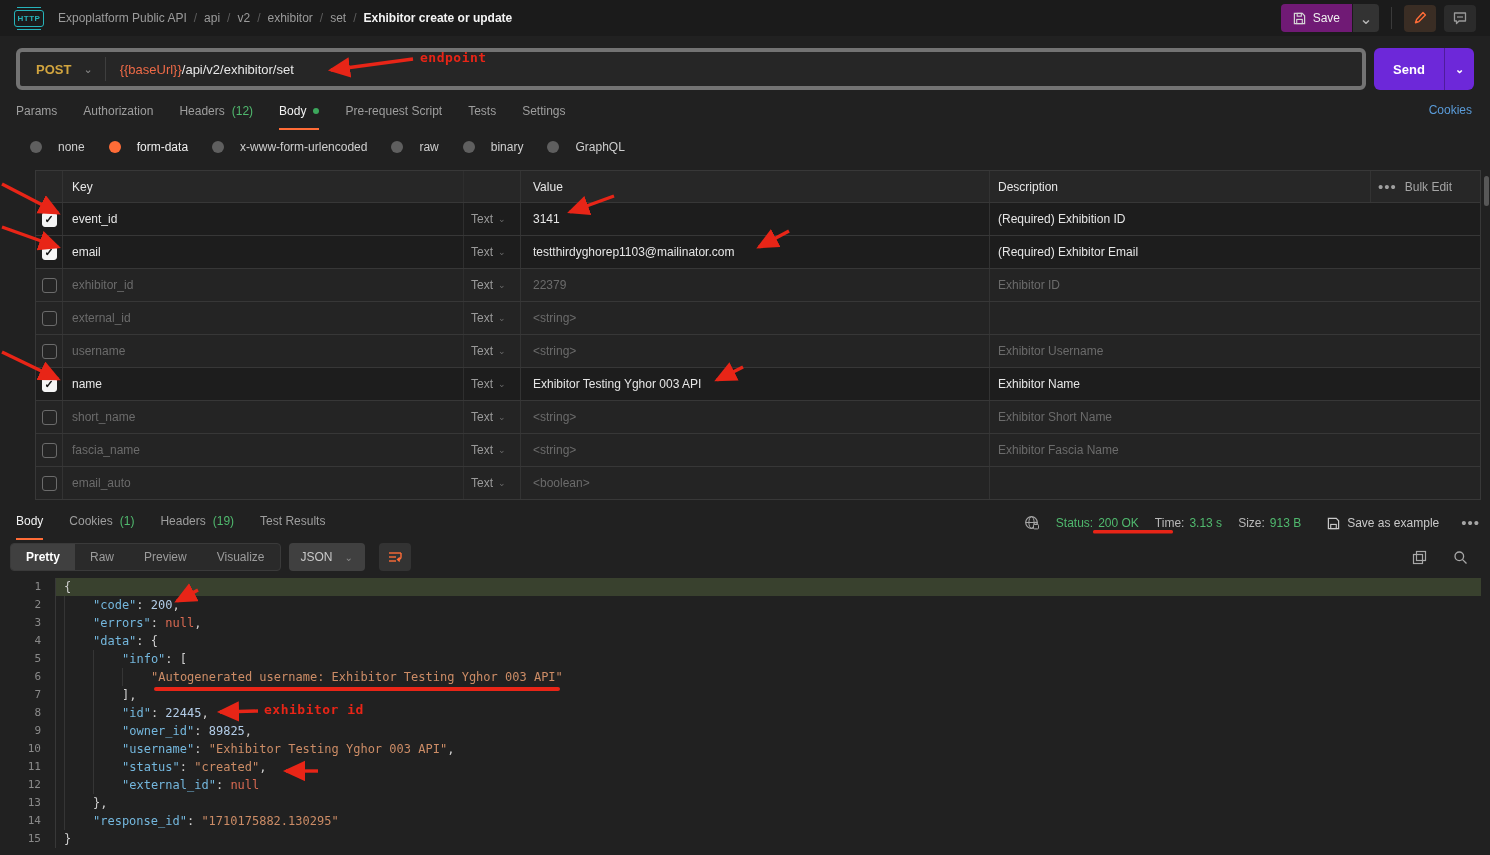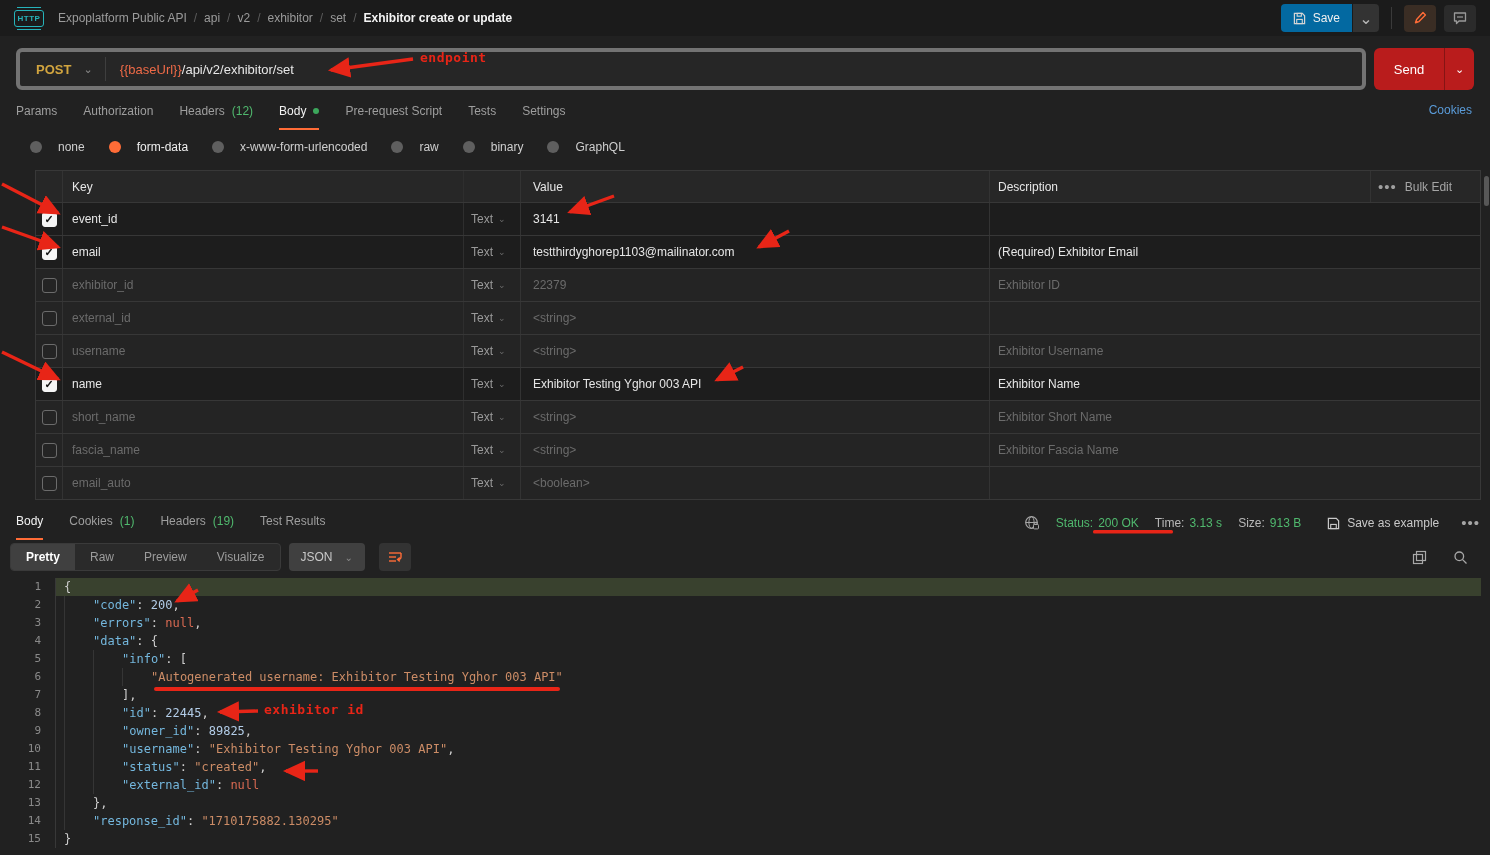--- a/index.html
+++ b/index.html
@@ -12,41 +12,41 @@
   .http-badge { min-width:30px; height:17px; border:1.5px solid #26b3ba; border-radius:3px;
     color:#26b3ba; font-size:8px; font-weight:bold; display:flex; align-items:center;
     justify-content:center; margin-right:14px; letter-spacing:.5px; position:relative; }
   .http-badge::before, .http-badge::after { content:""; position:absolute; left:2px; right:2px;
     height:1px; background:#26b3ba; }
   .http-badge::before { top:-4px; } .http-badge::after { bottom:-4px; }
   .crumbs { display:flex; align-items:center; font-size:12px; color:#9b9b9b; gap:7px; }
   .crumbs .sep { color:#5d5d5d; }
   .crumbs .title { color:#f4f4f4; font-weight:bold; }
   .topbar-right { margin-left:auto; display:flex; align-items:center; }
-  .btn-save { height:28px; background:#0369a1; border-radius:4px 0 0 4px; display:flex;
+  .btn-save { height:28px; background:#701a75; border-radius:4px 0 0 4px; display:flex;
     align-items:center; gap:7px; padding:0 12px; font-size:12px; color:#f0f0f0; cursor:pointer; }
   .btn-save-chev { height:28px; width:26px; background:#333333; border-radius:0 4px 4px 0;
     margin-left:1px; display:flex; align-items:center; justify-content:center; color:#b5b5b5; }
   .tb-divider { width:1px; height:22px; background:#3a3a3a; margin:0 12px; }
   .btn-icon { width:32px; height:27px; border-radius:4px; display:flex; align-items:center;
     justify-content:center; }
   .btn-pencil { background:#3a2d24; }
   .btn-comment { background:#2b2b2b; margin-left:8px; color:#9a9a9a; }
 
   
   .urlrow { display:flex; margin:12px 16px 0 16px; gap:8px; height:42px; }
   .urlbox { flex:1; background:#262626; border:4px solid #737373; border-radius:6px;
     display:flex; align-items:center; }
   .method { color:#d2a53f; font-weight:bold; font-size:13px; padding:0 12px 0 16px; }
   .method-chev { color:#8a8a8a; font-size:11px; margin-right:12px; }
   .vsep { width:1px; height:24px; background:#3e3e3e; margin-right:14px; }
   .url { font-size:13px; color:#e8e8e8; }
   .url .var { color:#ee6a47; }
-  .sendbtn { width:100px; background:#b91c1c; border-radius:6px; display:flex; color:#fff;
-    font-weight:normal; font-size:13px; overflow:hidden; }
+  .sendbtn { width:100px; background:#6d28d9; border-radius:6px; display:flex; color:#fff;
+    font-weight:bold; font-size:13px; overflow:hidden; }
   .send-main { flex:1; display:flex; align-items:center; justify-content:center; cursor:pointer; }
   .send-chev { width:30px; border-left:1px solid rgba(0,0,0,.28); display:flex;
     align-items:center; justify-content:center; font-size:11px; cursor:pointer; }
 
   
   .reqtabs { display:flex; align-items:stretch; height:34px; margin-top:6px; padding:0 16px;
     gap:26px; font-size:12px; position:relative; }
   .rtab { display:flex; align-items:center; gap:7px; color:#9e9e9e; cursor:pointer;
     border-bottom:2px solid transparent; padding-bottom:2px; }
   .rtab.sel { color:#f2f2f2; border-bottom-color:#ff6c37; }
@@ -254,20 +254,21 @@
   <div class="prow checked">
         <div class="pcell c-check">
           <span class="cbx on">✓</span>
         </div>
         <div class="pcell c-key">event_id</div>
         <div class="pcell c-type">
           <span>Text</span>
           <span class="chv">⌄</span>
         </div>
         <div class="pcell c-val">3141</div>
+        <div class="pcell c-desc">(Required) Exhibition ID</div>
         <div class="pcell"></div>
       </div>
       <div class="prow checked">
         <div class="pcell c-check">
           <span class="cbx on">✓</span>
         </div>
         <div class="pcell c-key">email</div>
         <div class="pcell c-type">
           <span>Text</span>
           <span class="chv">⌄</span>

